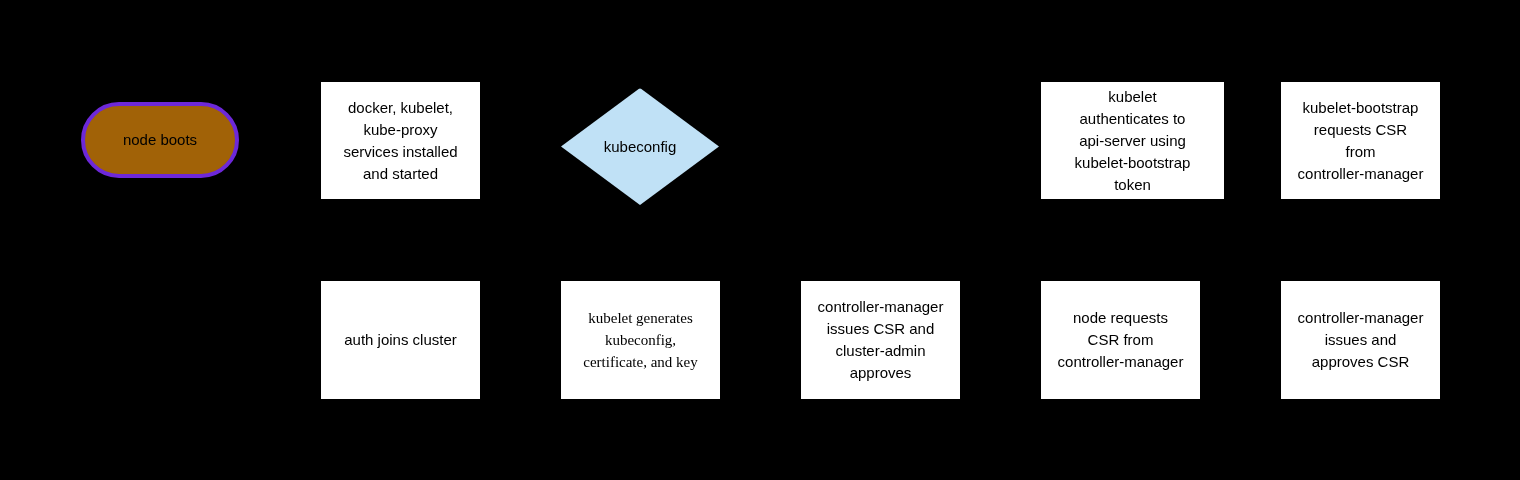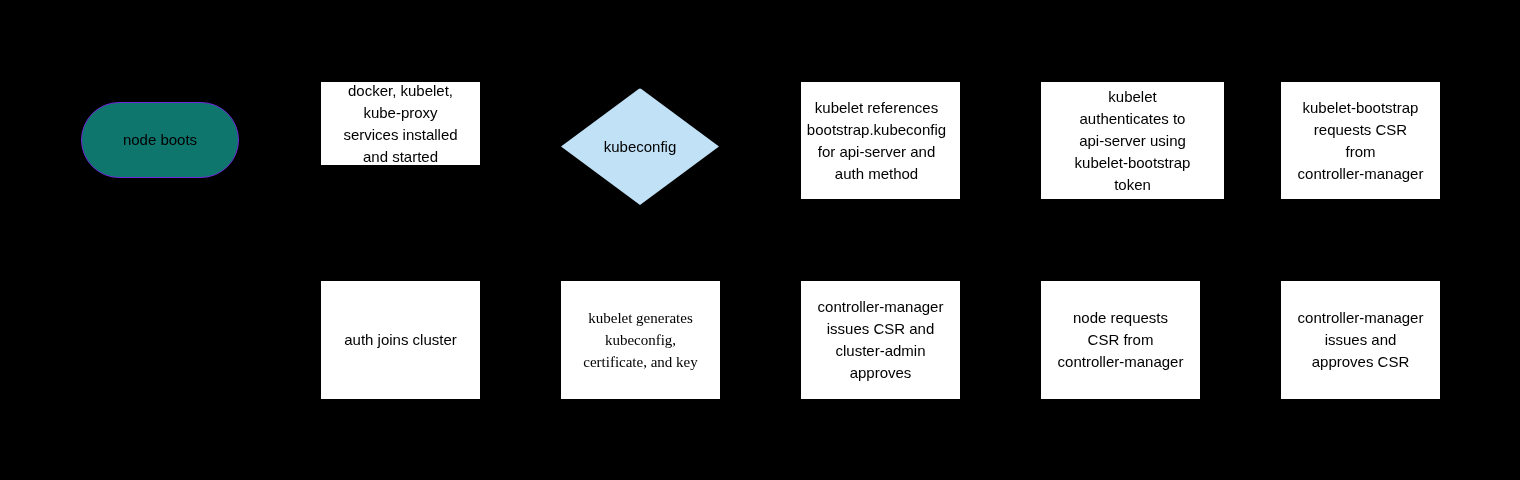--- a/index.html
+++ b/index.html
@@ -41,22 +41,22 @@
   }
 
   
   .shape-box {
     background: #ffffff;
     border: 1px solid #ffffff;
   }
 
   
   .shape-pill {
-    background: #0f766e;
-    border: 1px solid #6d28d9;
+    background: #a16207;
+    border: 4px solid #6d28d9;
     border-radius: 38px;
   }
 
   
   .shape-diamond {
     background: transparent;
     border: none;
   }
   .shape-diamond .diamond-fill {
     position: absolute;
@@ -81,38 +81,32 @@
 </style>
 </head>
 <body>
 
 <div id="canvas">
 
   <div class="node shape-pill" style="left:81px; top:102px; width:158px; height:76px;">
     <span class="label">node boots</span>
   </div>
 
-  <div class="node shape-box" style="left:321px; top:82px; width:159px; height:83px;">
+  <div class="node shape-box" style="left:321px; top:82px; width:159px; height:117px;">
     <span class="label">docker, kubelet,
 kube-proxy
 services installed
 and started</span>
   </div>
 
   <div class="node shape-diamond" style="left:561px; top:88px; width:158px; height:117px;">
     <span class="diamond-fill"></span>
     <span class="label">kubeconfig</span>
   </div>
 
-  <div class="node shape-box" style="left:801px; top:82px; width:159px; height:117px;">
-    <span class="label label-overflow">kubelet references
-bootstrap.kubeconfig
-for api-server and
-auth method</span>
-  </div>
 
   <div class="node shape-box" style="left:1041px; top:82px; width:183px; height:117px;">
     <span class="label">kubelet
 authenticates to
 api-server using
 kubelet-bootstrap
 token</span>
   </div>
 
   <div class="node shape-box" style="left:1281px; top:82px; width:159px; height:117px;">

